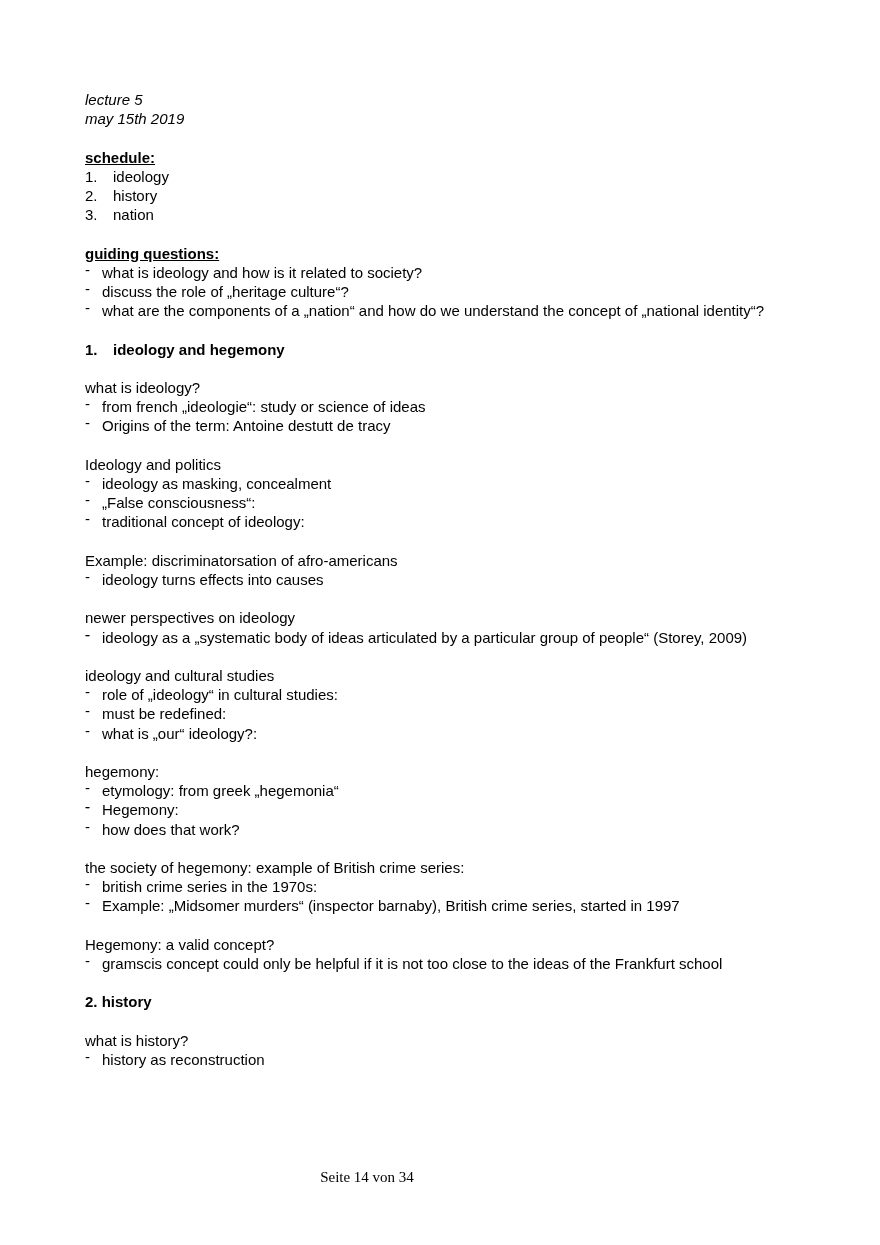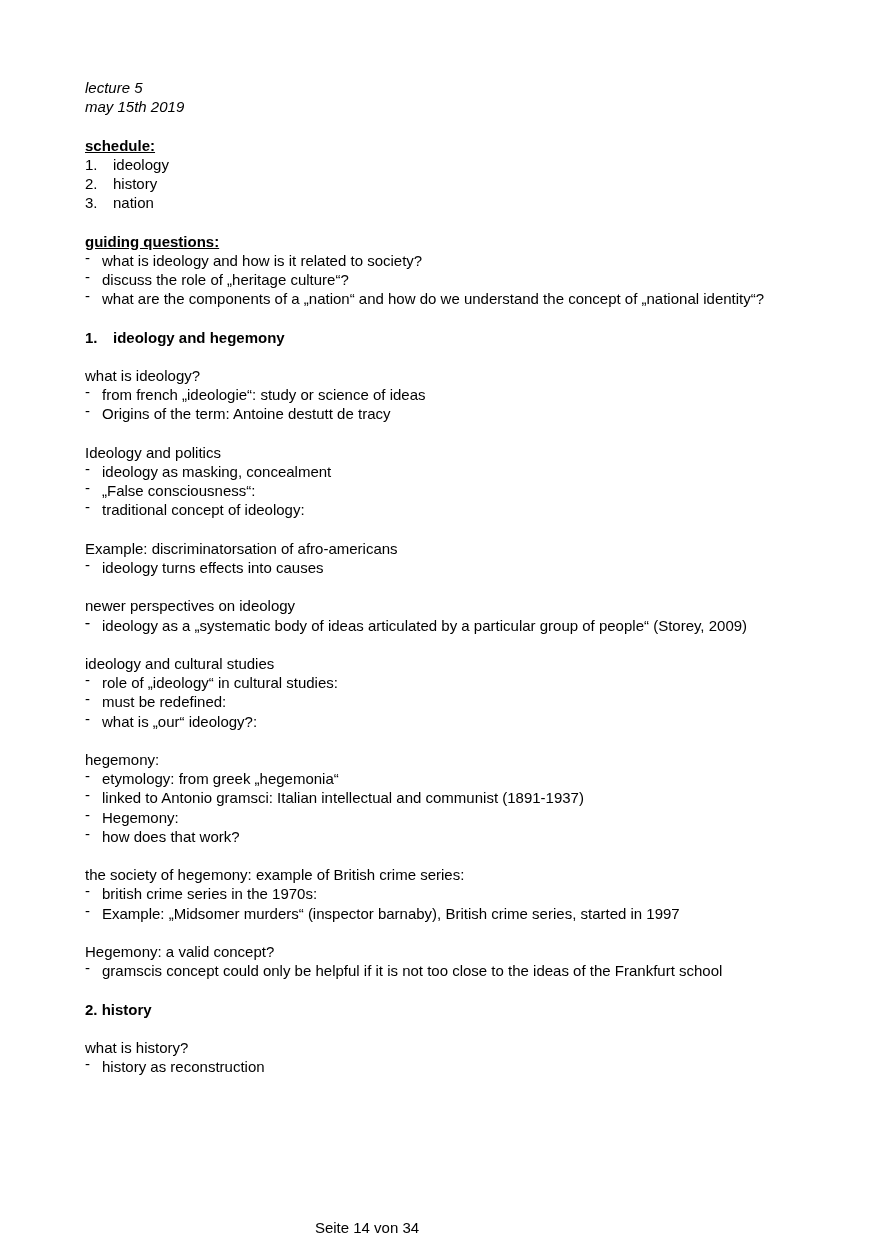--- a/index.html
+++ b/index.html
@@ -18,20 +18,21 @@
     overflow: hidden;
   }
   .content {
     position: absolute;
     left: 85px;
     top: 78px;
     width: 702px;
   }
   .block {
     margin-bottom: 19.2px;
+    margin-top: 12px;
   }
   .block.italic {
     font-style: italic;
   }
   .underline {
     text-decoration: underline;
     font-weight: bold;
   }
   .lead.bold {
     font-weight: bold;
@@ -51,24 +52,25 @@
     position: relative;
     padding-left: 17px;
   }
   .ditem > .marker {
     position: absolute;
     left: 0;
     top: -3px;
   }
   .footer {
     position: absolute;
-    top: 1218px;
+    top: 1168px;
     left: 0;
     width: 734px;
     text-align: center;
+    font-family: Liberation Serif, serif;
   }
 </style>
 </head>
 <body>
 
 <div class="content">
     <div class="block italic">
       <div class="line">lecture 5</div>
       <div class="line">may 15th 2019</div>
     </div>
@@ -109,21 +111,21 @@
     </div>
     <div class="block">
       <div class="line lead"><span>ideology and cultural studies</span></div>
       <div class="ditem"><span class="marker">-</span><span class="itext">role of „ideology“ in cultural studies:</span></div>
       <div class="ditem"><span class="marker">-</span><span class="itext">must be redefined:</span></div>
       <div class="ditem"><span class="marker">-</span><span class="itext">what is „our“ ideology?:</span></div>
     </div>
     <div class="block">
       <div class="line lead"><span>hegemony:</span></div>
       <div class="ditem"><span class="marker">-</span><span class="itext">etymology: from greek „hegemonia“</span></div>
-      <div class="ditem"><span class="marker">-</span><span class="itext">linked to Antonio gramsci: Italian intellectual and communist (1891-1937)</span></div>
+      <div class="ditem"><span class="marker">-</span></div>
       <div class="ditem"><span class="marker">-</span><span class="itext">Hegemony:</span></div>
       <div class="ditem"><span class="marker">-</span><span class="itext">how does that work?</span></div>
     </div>
     <div class="block">
       <div class="line lead"><span>the society of hegemony: example of British crime series:</span></div>
       <div class="ditem"><span class="marker">-</span><span class="itext">british crime series in the 1970s:</span></div>
       <div class="ditem"><span class="marker">-</span><span class="itext">Example: „Midsomer murders“ (inspector barnaby), British crime series, started in 1997</span></div>
     </div>
     <div class="block">
       <div class="line lead"><span>Hegemony: a valid concept?</span></div>

